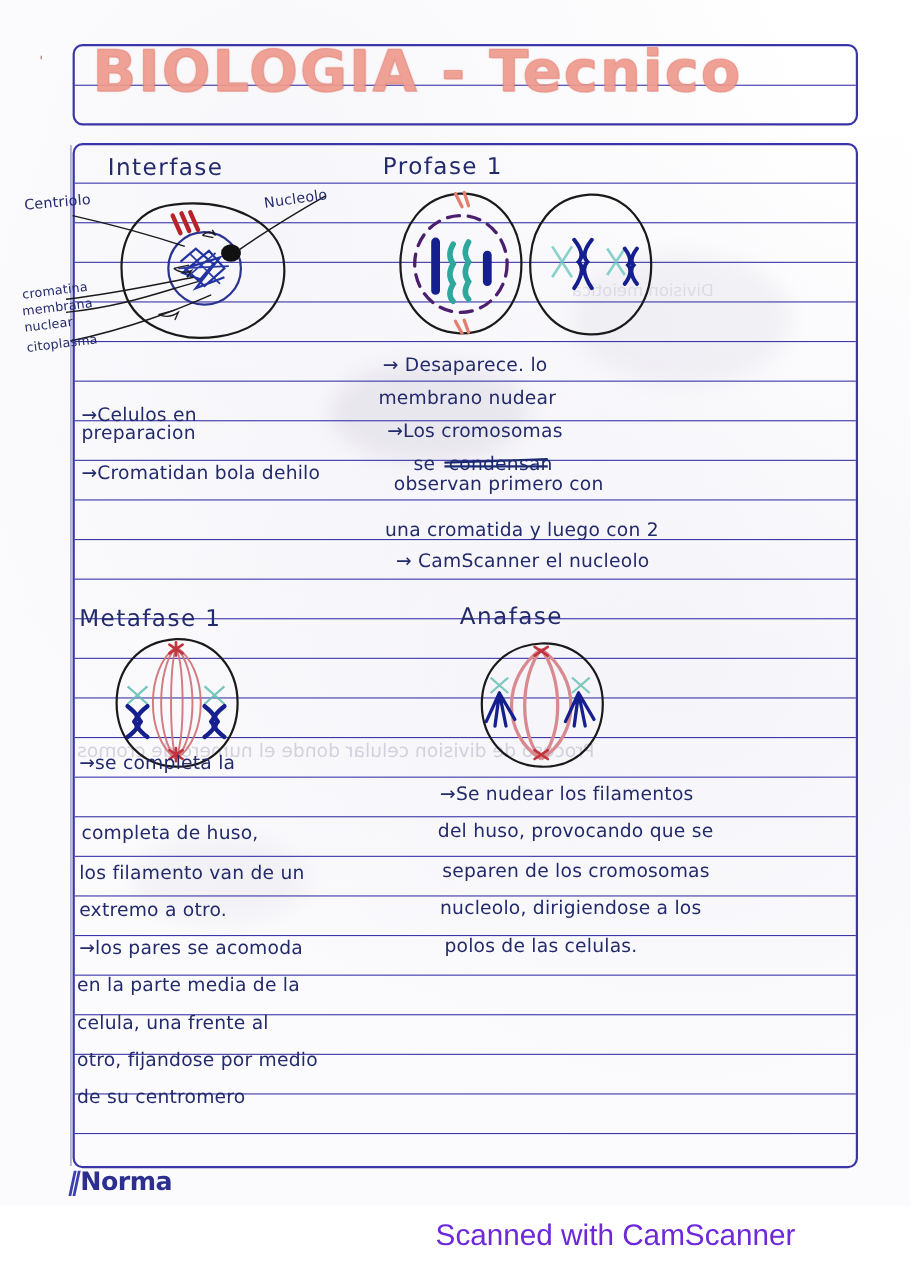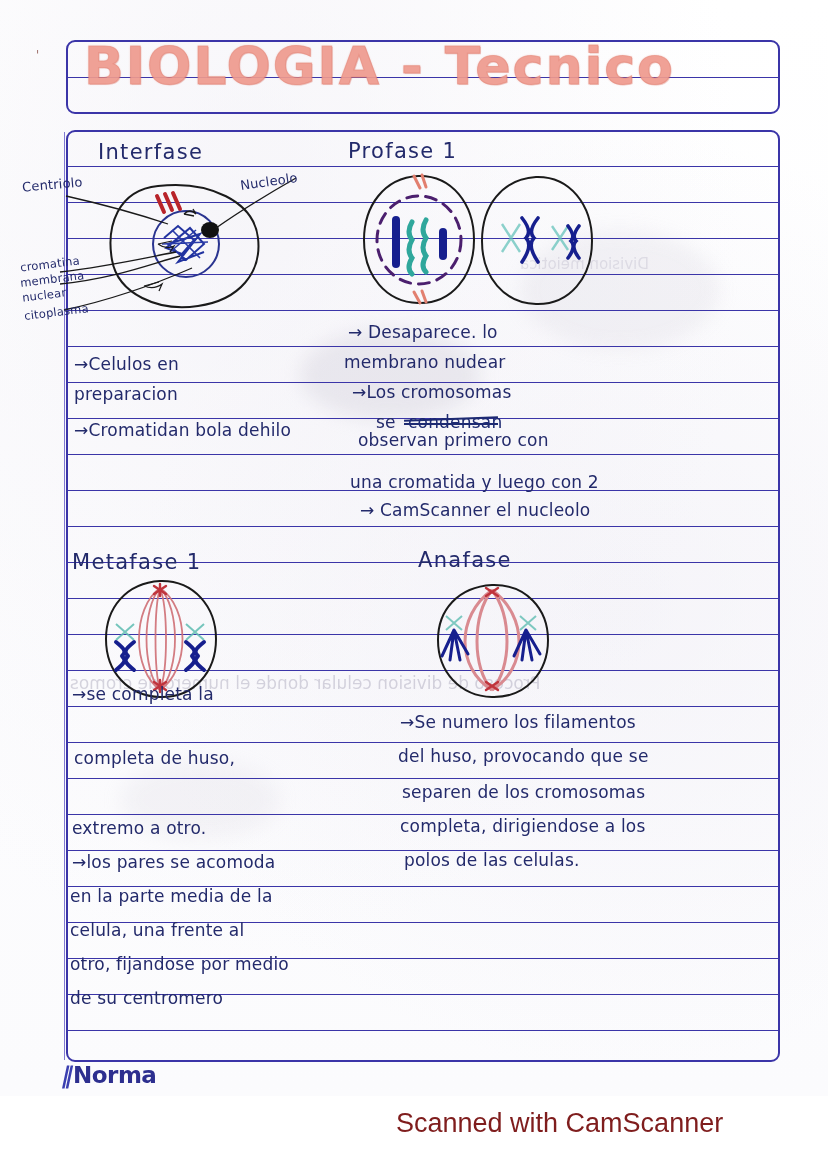--- a/index.html
+++ b/index.html
@@ -39,21 +39,21 @@
   .bleed{position:absolute;font-family:"DejaVu Sans",sans-serif;color:#7e7a97;
          opacity:.30;transform:scaleX(-1);white-space:nowrap;font-size:17px;}
   .bleed2{position:absolute;font-family:"DejaVu Sans",sans-serif;color:#8b87a3;
           opacity:.20;white-space:nowrap;font-size:15px;transform:scaleX(-1);}
 
   
   .norma{position:absolute;font-family:"DejaVu Sans",sans-serif;font-weight:700;
          font-size:23px;color:#2d2f8f;letter-spacing:-.5px;}
   .norma .swoosh{display:inline-block;transform:skewX(-12deg);color:#3b3fb0;}
 
-  .cam{position:absolute;font-size:27px;color:#7f1d1d;font-family:"Liberation Sans",sans-serif;}
+  .cam{position:absolute;font-size:27px;color:#6d28d9;font-family:"Liberation Sans",sans-serif;}
 
   svg{position:absolute;overflow:visible;}
 </style>
 </head>
 <body>
 
 <div class="page">
 
   <div class="paper"></div>
   <div class="smudge" style="left:300px;top:330px;width:180px;height:90px;"></div>
@@ -131,21 +131,21 @@
     <path d="M44,118 q10,4 18,-2 l-3,7 M44,118 l15,-4" fill="none" stroke="#1a1a1a" stroke-width="1.2"></path>
   </svg>
 
   <div class="hw small" style="left:22px;top:177px;transform:rotate(-5deg);">Centriolo</div>
   <div class="hw small" style="left:240px;top:174px;transform:rotate(-8deg);">Nucleolo</div>
   <div class="hw tiny" style="left:20px;top:257px;transform:rotate(-7deg);">cromatina</div>
   <div class="hw tiny" style="left:20px;top:272px;transform:rotate(-7deg);">membrana</div>
   <div class="hw tiny" style="left:22px;top:288px;transform:rotate(-7deg);">nuclear</div>
   <div class="hw tiny" style="left:24px;top:305px;transform:rotate(-7deg);">citoplasma</div>
 
-  <div class="hw body" style="left:74px;top:354px;">→Celulos en</div>
+  <div class="hw body" style="left:74px;top:368px;">→Celulos en</div>
   <div class="hw body" style="left:74px;top:384px;">preparacion</div>
   <div class="hw body" style="left:74px;top:420px;">→Cromatidan  bola dehilo</div>
 
   <div class="hw head" style="left:348px;top:139px;">Profase 1</div>
 
   <svg style="left:356px;top:172px;" width="130" height="136" viewBox="0 0 130 136">
     <path d="M62,4 C28,6 8,34 8,68 C8,104 30,130 62,131 C96,132 118,104 118,68 C118,32 96,3 62,4 Z" fill="none" stroke="#1a1a1a" stroke-width="2"></path>
 
     <ellipse cx="63" cy="68" rx="42" ry="44" fill="none" stroke="#4b1f6e" stroke-width="3" stroke-dasharray="11 8" stroke-linecap="round"></ellipse>
 
@@ -249,31 +249,32 @@
     </g>
 
     <g stroke="#161f8e" stroke-width="3" fill="none" stroke-linecap="round">
       <path d="M26,48 L14,74 M26,48 L22,78 M26,48 L32,78 M26,48 L40,72"></path>
       <path d="M98,48 L86,74 M98,48 L94,78 M98,48 L104,78 M98,48 L112,72"></path>
     </g>
   </svg>
 
   <div class="hw body" style="left:72px;top:684px;">→se completa la</div>
   <div class="hw body" style="left:74px;top:748px;">completa de huso,</div>
+  <div class="hw body" style="left:72px;top:784px;">los filamento van de un</div>
   <div class="hw body" style="left:72px;top:818px;">extremo  a otro.</div>
   <div class="hw body" style="left:72px;top:852px;">→los pares  se acomoda</div>
   <div class="hw body" style="left:70px;top:886px;">en la parte media de la</div>
   <div class="hw body" style="left:70px;top:920px;">celula, una frente al</div>
   <div class="hw body" style="left:70px;top:954px;">otro, fijandose por medio</div>
   <div class="hw body" style="left:70px;top:988px;">de su centromero</div>
 
-  <div class="hw body" style="left:400px;top:712px;">→Se numero los filamentos</div>
+  <div class="hw body" style="left:400px;top:712px;">→Se nudear los filamentos</div>
   <div class="hw body" style="left:402px;top:782px;">separen de los cromosomas</div>
   <div class="hw body" style="left:398px;top:746px;">del huso, provocando que se</div>
-  <div class="hw body" style="left:400px;top:816px;">completa, dirigiendose a los</div>
+  <div class="hw body" style="left:400px;top:816px;">nucleolo, dirigiendose a los</div>
   <div class="hw body" style="left:404px;top:850px;">polos de las celulas.</div>
 
   <div class="norma" style="left:62px;top:1062px;">
     <span class="swoosh">‖</span><span>Norma</span>
   </div>
 
   <div class="cam" style="left:396px;top:1108px;">Scanned with CamScanner</div>
 
 </div>
 

